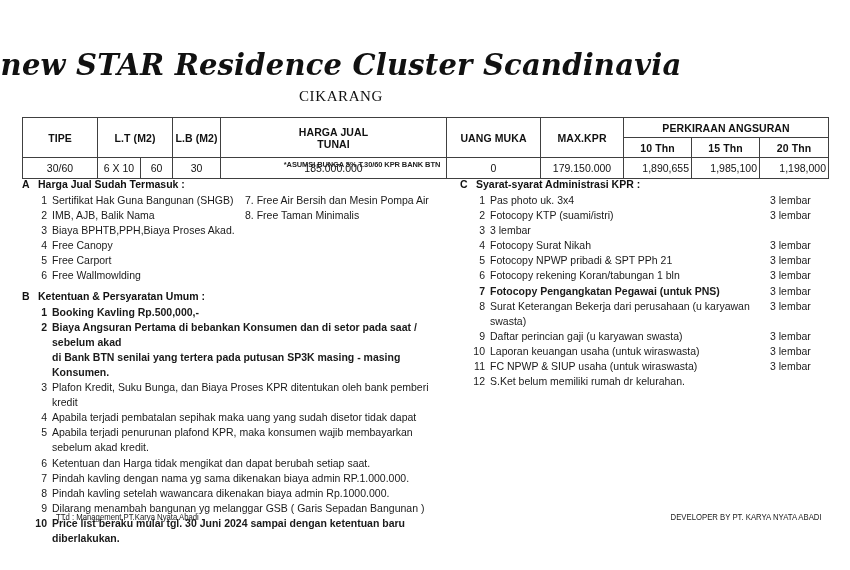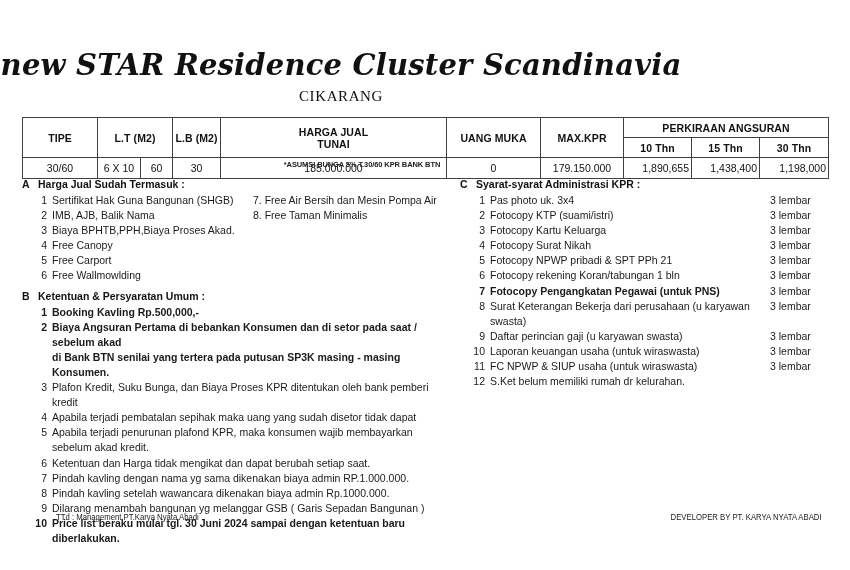--- a/index.html
+++ b/index.html
@@ -144,21 +144,21 @@
     text-align: left;
     font-weight: normal;
   }
 
   
   .a-grid {
     position: relative;
   }
   .a-col2 {
     position: absolute;
-    left: 231px;
+    left: 223px;
     top: 0;
     width: 215px;
   }
   .a-col2 .plain-row {
     font-size: 10.5px;
     line-height: 15.1px;
     color: #1a1a1a;
   }
 
   
@@ -213,34 +213,34 @@
         <div>HARGA JUAL</div>
         <div>TUNAI</div>
       </th>
       <th rowspan="2">UANG MUKA</th>
       <th rowspan="2">MAX.KPR</th>
       <th colspan="3">PERKIRAAN ANGSURAN</th>
     </tr>
     <tr>
       <th>10 Thn</th>
       <th>15 Thn</th>
-      <th>30 Thn</th>
+      <th>20 Thn</th>
     </tr>
   </thead>
   <tbody>
     <tr>
       <td>30/60</td>
       <td>6 X 10</td>
       <td>60</td>
       <td>30</td>
       <td>185.000.000</td>
       <td>0</td>
       <td>179.150.000</td>
       <td class="num-right">1,890,655</td>
-      <td class="num-right">1,438,400</td>
+      <td class="num-right">1,985,100</td>
       <td class="num-right">1,198,000</td>
     </tr>
   </tbody>
 </table>
 
 <div class="footnote">*ASUMSI BUNGA 5% T.30/60 KPR BANK BTN</div>
 
 <div class="col-left">
 
   <div class="section-head">
@@ -348,21 +348,20 @@
       <span class="item-text">Pas photo uk. 3x4</span>
       <span class="item-qty">3 lembar</span>
     </div>
     <div class="item-row">
       <span class="item-num">2</span>
       <span class="item-text">Fotocopy KTP (suami/istri)</span>
       <span class="item-qty">3 lembar</span>
     </div>
     <div class="item-row">
       <span class="item-num">3</span>
-      <span class="item-text">Fotocopy Kartu Keluarga</span>
       <span class="item-qty">3 lembar</span>
     </div>
     <div class="item-row">
       <span class="item-num">4</span>
       <span class="item-text">Fotocopy Surat Nikah</span>
       <span class="item-qty">3 lembar</span>
     </div>
     <div class="item-row">
       <span class="item-num">5</span>
       <span class="item-text">Fotocopy NPWP pribadi &amp; SPT PPh 21</span>

